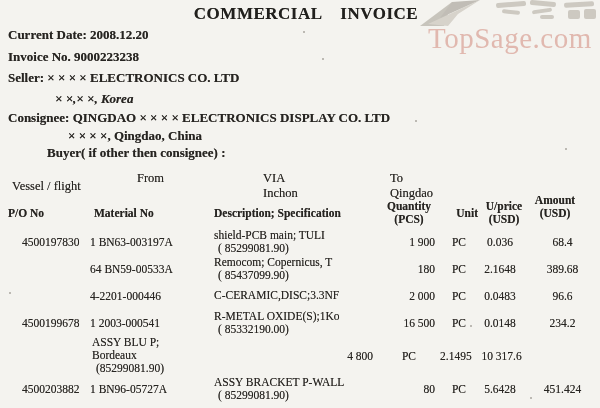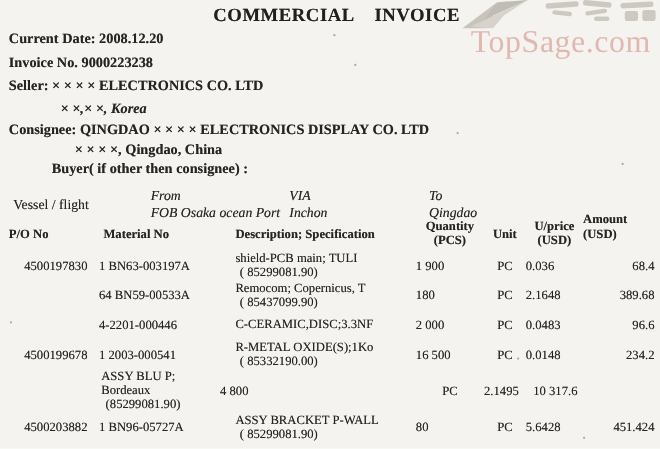--- a/index.html
+++ b/index.html
@@ -43,46 +43,46 @@
   .l-consignee { left: 8px;  top: 110px; }
   .l-consadr   { left: 68px; top: 128px; }
   .l-buyer     { left: 20px;  top: 145px; margin-left: 27px; }
 
   
   .routing { font-size: 12.5px; white-space: nowrap; }
   .r-vessel { left: 12px;  top: 179px; }
   .r-from   { left: 137px; top: 171px; }
   .r-via    { left: 263px; top: 171px; }
   .r-to     { left: 390px; top: 171px; }
-  .routing .rl { display:block; line-height: 15px; font-style: italic; }
+  .routing .rl { display:block; line-height: 15px; }
 
   
   .tbl { left: 8px; top: 198px; width: 592px; font-size: 11.5px; }
   .trow {
     display: grid;
     grid-template-columns: 70px 122px 178px 62px 38px 52px 70px;
     align-items: center;
   }
   .thead { font-weight: bold; line-height: 13px; min-height: 30px; }
   .tbody-row { min-height: 27px; }
   .c-po     { padding-left: 14px; }
   .c-mat    { padding-left: 12px; }
   .c-desc   { padding-left: 14px; line-height: 13px; }
   .c-desc .hs { padding-left: 4px; }
-  .c-qty    { text-align: left; padding-right: 5px; }
+  .c-qty    { text-align: right; padding-right: 5px; }
   .c-unit   { text-align: center; }
-  .c-upr    { text-align: left; padding-right: 8px; }
-  .c-amt    { text-align: right; padding-right: 5px; }
+  .c-upr    { text-align: center; padding-right: 8px; }
+  .c-amt    { text-align: center; padding-right: 5px; }
   .h-po     { padding-left: 0; text-align: left; }
   .h-mat    { padding-left: 16px; }
   .h-desc   { padding-left: 14px; }
   .h-qty    { text-align: center; padding-right: 0; }
-  .h-unit   { text-align: center; }
+  .h-unit   { text-align: right; }
   .h-upr    { text-align: center; padding-right: 0; }
-  .h-amt    { text-align: left; padding-right: 20px; transform: translateY(-6px); }
+  .h-amt    { text-align: center; padding-right: 20px; transform: translateY(-6px); }
   .trow-total { min-height: 24px; margin-top: 3px; }
   .trow-total .c-mat { font-weight: normal; }
 
   
   .speck { position:absolute; width:2px; height:2px; background:#8a867f; border-radius:50%; opacity:.7; }
 </style>
 </head>
 <body>
 
 <div class="page">
@@ -122,21 +122,20 @@
   <div class="abs hline l-consignee">
     <span>Consignee:</span>
     <span>QINGDAO  × × × ×   ELECTRONICS DISPLAY CO. LTD</span>
   </div>
   <div class="abs hline l-consadr">× × × ×, Qingdao, China</div>
   <div class="abs hline l-buyer">Buyer( if other then consignee) :</div>
 
   <div class="abs routing r-vessel">Vessel / flight</div>
   <div class="abs routing r-from">
     <span class="rl">From</span>
-    <span class="rl">FOB Osaka ocean Port</span>
   </div>
   <div class="abs routing r-to">
     <span class="rl">To</span>
     <span class="rl">Qingdao</span>
   </div>
   <div class="abs routing r-via">
     <span class="rl">VIA</span>
     <span class="rl">Inchon</span>
   </div>
 

